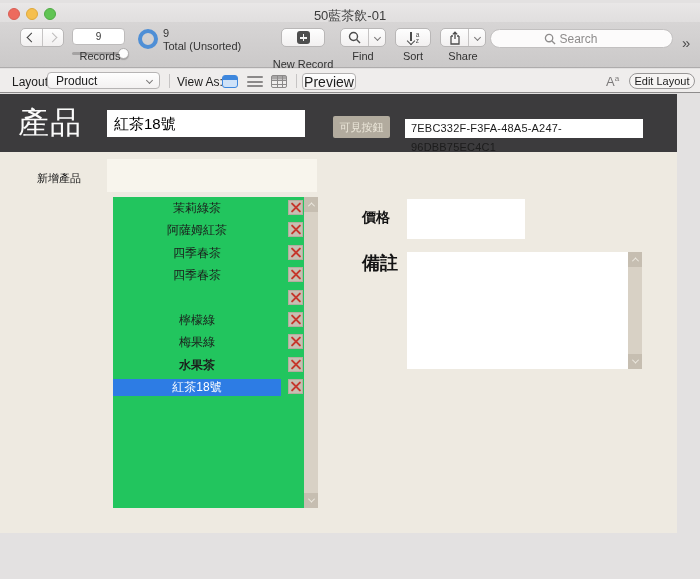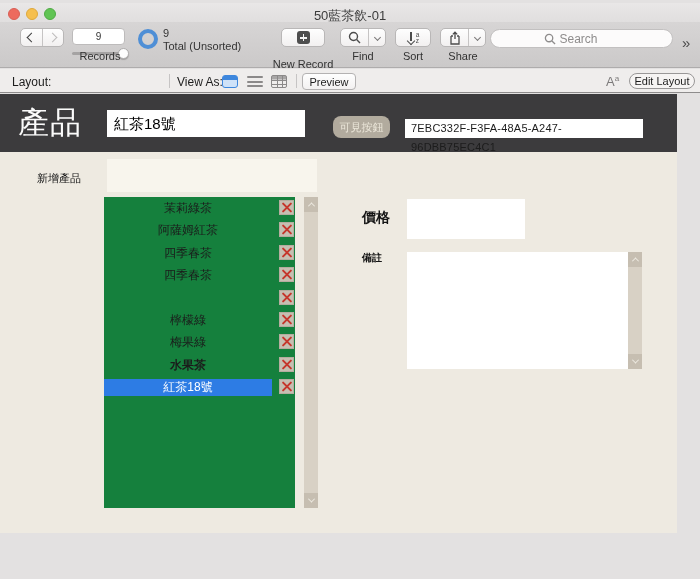--- a/index.html
+++ b/index.html
@@ -86,43 +86,43 @@
   .vicon.table { border:1px solid #8b8989; border-radius:2px;
     background:
       linear-gradient(#8b8989,#8b8989) 0 3.5px/100% 1px no-repeat,
       linear-gradient(#8b8989,#8b8989) 0 7.5px/100% 1px no-repeat,
       linear-gradient(#8b8989,#8b8989) 5px 0/1px 100% no-repeat,
       linear-gradient(#8b8989,#8b8989) 10px 0/1px 100% no-repeat,
       linear-gradient(#a8a6a6,#a8a6a6) 0 0/100% 3.5px no-repeat; }
 
   .preview-btn { position:absolute; left:302px; top:4px; width:54px; height:17px;
     background:linear-gradient(#fefefe,#f3f1f1); border:1px solid #b4b2b2; border-radius:4px;
-    font-size:11px; color:#1d1d1d; display:flex; align-items:center; justify-content:center; }
+    font-size:14px; color:#1d1d1d; display:flex; align-items:center; justify-content:center; }
   .fmt-icon { position:absolute; left:606px; top:5px; font-size:13px; color:#7c7a7a; }
   .fmt-icon sup { font-size:8px; }
   .editlayout-btn { position:absolute; left:629px; top:4px; width:66px; height:16px;
     background:#f6f4f3; border:1px solid #999797; border-radius:8px;
     font-size:11px; color:#1d1d1d; display:flex; align-items:center; justify-content:center; }
 
   
   .headerband { position:absolute; left:0; top:94px; width:677px; height:58px; background:#3c3b3d; }
   .h-title { position:absolute; left:18px; top:8px; font-size:31px; font-weight:500; color:#fbfbfb; letter-spacing:1px; }
   .name-field { position:absolute; left:107px; top:16px; width:198px; height:27px; background:#fff;
     font-size:15px; color:#000; line-height:27px; padding-left:7px; }
   .visible-btn { position:absolute; left:333px; top:22px; width:57px; height:22px; background:#b2ab9e;
-    border-radius:8px; color:#ece7da; font-size:11px; display:flex; align-items:center; justify-content:center; }
+    border-radius:2px; color:#ece7da; font-size:11px; display:flex; align-items:center; justify-content:center; }
   .uuid-field { position:absolute; left:405px; top:25px; width:238px; height:19px; background:#fff;
     font-size:11px; color:#1c1c1c; line-height:19px; padding-left:6px; letter-spacing:.2px; }
 
   
   .bodyarea { position:absolute; left:0; top:152px; width:677px; height:381px; background:#eeeae1; }
   .addlabel { position:absolute; left:37px; top:19px; font-size:11px; font-weight:400; color:#151515; }
   .addfield { position:absolute; left:107px; top:7px; width:210px; height:33px; background:#f8f5ed; }
 
-  .portal { position:absolute; left:104px; top:45px; width:191px; height:311px; background:#15803d; }
+  .portal { position:absolute; left:113px; top:45px; width:191px; height:311px; background:#22c55e; }
   .prow { position:absolute; left:0; width:168px; height:22px; line-height:22px;
     text-align:center; font-size:12px; color:#1b1b1b; }
   .prow.sel { background:#2d7ce4; color:#fff; height:17px; line-height:17px; }
   .xbtn { position:absolute; left:175px; width:15px; height:15px; background:#c6bfb2;
     border:1px solid #b5ad9f; }
   .xg { position:absolute; left:1px; top:1px; width:11px; height:11px; }
   .xg::before, .xg::after { content:""; position:absolute; left:5px; top:-1px; width:2px; height:13px;
     background:#c5372c; border-radius:1px; }
   .xg::before { transform:rotate(45deg); }
   .xg::after  { transform:rotate(-45deg); }
@@ -133,21 +133,21 @@
   .sbtn { position:absolute; left:0; width:14px; height:15px; background:#c6beb1;
     display:flex; align-items:center; justify-content:center; }
   .sbtn.up { top:0; } .sbtn.down { bottom:0; }
   .schev { width:5px; height:5px; border-left:1.8px solid #efece4; border-top:1.8px solid #efece4; }
   .schev.u { transform:rotate(45deg) translate(1px,1px); }
   .schev.d { transform:rotate(-135deg) translate(1px,1px); }
 
   .pricelabel { position:absolute; left:362px; top:57px; font-size:14px; font-weight:600; color:#141414; }
   .pricefield { position:absolute; left:407px; top:47px; width:118px; height:40px; background:#fff;
     font-size:13px; padding:3px 5px; }
-  .noteslabel { position:absolute; left:362px; top:99px; font-size:10px; font-weight:600; color:#141414; }
+  .noteslabel { position:absolute; left:362px; top:99px; font-size:18px; font-weight:600; color:#141414; }
   .notesfield { position:absolute; left:407px; top:100px; width:221px; height:117px; background:#fff;
     font-size:13px; padding:3px 5px; }
 </style>
 </head>
 <body>
 
 <div class="window">
 
   <div class="titlebar">
     <div class="tl red"></div>
@@ -226,20 +226,24 @@
           <circle cx="5.5" cy="5.5" r="4" fill="none" stroke="#8e8c8c" stroke-width="1.4"></circle>
           <line x1="8.6" y1="8.6" x2="12" y2="12" stroke="#8e8c8c" stroke-width="1.4"></line>
         </svg>
       <input type="text" placeholder="Search" style="">
     </div>
     <div class="overflow">»</div>
   </div>
 
   <div class="layoutbar">
     <div class="lb-label" style="left:12px;">Layout:</div>
+    <div class="popup">
+      <span>Product</span>
+      <span class="pop-chev chev down"></span>
+    </div>
     <div class="vdiv" style="left:169px;"></div>
     <div class="lb-label" style="left:177px;">View As:</div>
     <div class="vicon form" style="left:222px;"></div>
     <div class="vicon list" style="left:247px;">
         <span></span>
         <span></span>
         <span></span>
       </div>
     <div class="vicon table" style="left:271px;"></div>
     <div class="vdiv" style="left:296px;"></div>

